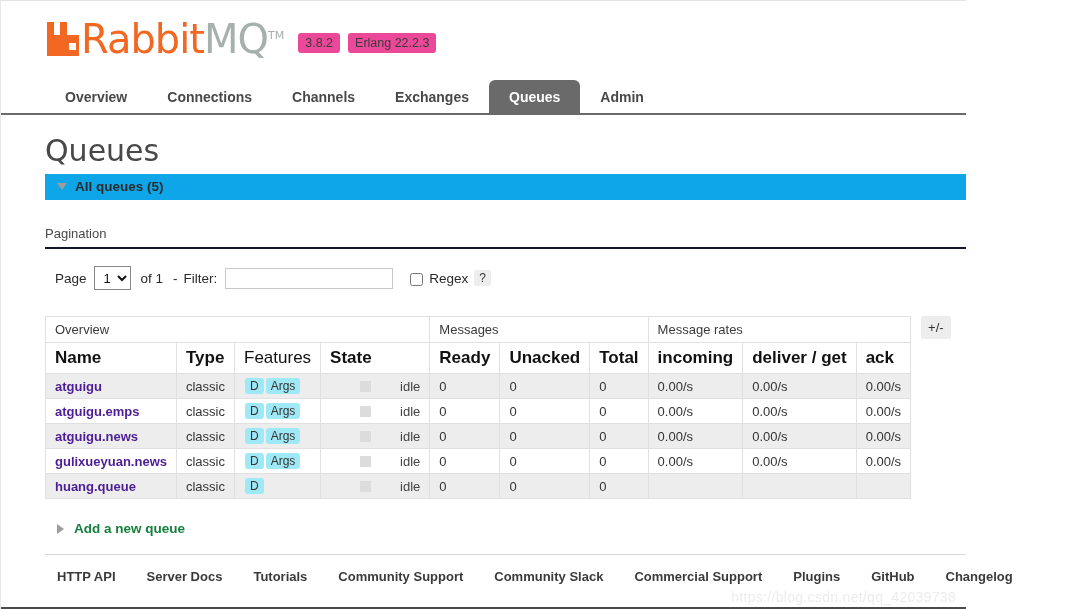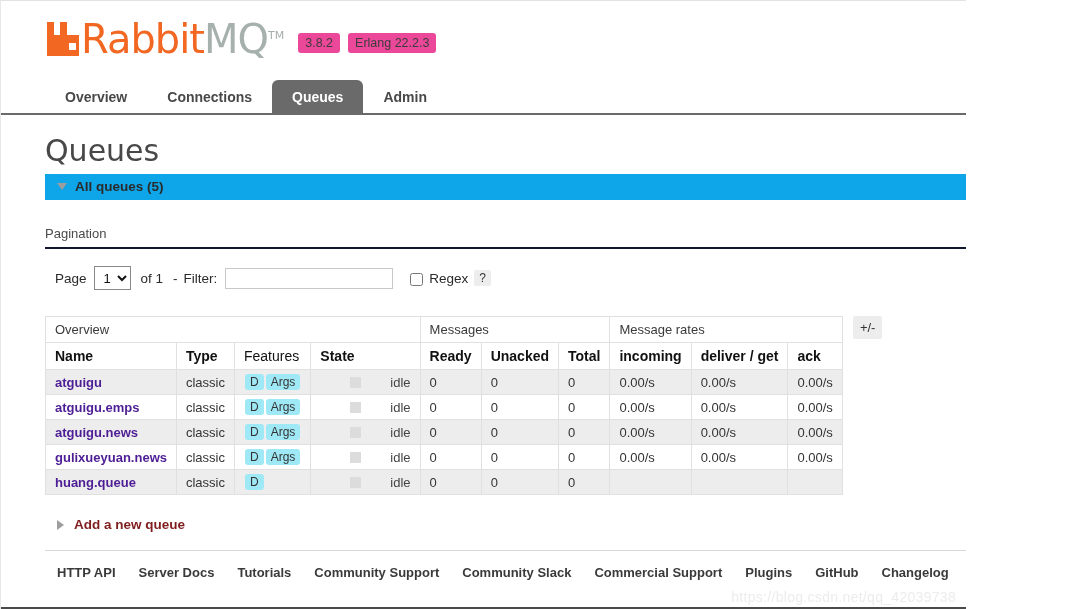--- a/index.html
+++ b/index.html
@@ -104,21 +104,21 @@
 
   
   .table-wrap { display: flex; align-items: flex-start; margin-top: 26px; }
   table.queues { border-collapse: collapse; font-size: 13px; color: #333; }
   table.queues th, table.queues td {
     border: 1px solid #e0e0e0; padding: 4px 9px; text-align: left;
     white-space: nowrap; font-weight: normal;
   }
   table.queues thead tr.group th { font-size: 13px; color: #3a3a3a; padding: 5px 9px; }
   table.queues thead tr.cols th {
-    font-size: 14px; color: #111; padding: 5px 9px;
+    font-size: 17px; color: #111; padding: 5px 9px;
   }
   table.queues thead tr.cols th.sortable { font-weight: bold; cursor: pointer; }
   table.queues tbody tr.odd td { background: #ededed; }
   table.queues tbody tr.even td { background: #ffffff; }
   td.num, th.num { text-align: right; }
   a.qname { color: #4c1d95; font-weight: bold; text-decoration: none; cursor: pointer; }
   .feat-cell { text-align: center; }
   .badge {
     display: inline-block; background: #9fe8f5; color: #333;
     font-size: 12px; padding: 1px 5px; border-radius: 3px;
@@ -131,24 +131,24 @@
     background: #ededed; color: #333; font-size: 13px;
     padding: 4px 7px; margin-left: 10px; cursor: pointer;
     border-radius: 2px;
   }
 
   
   .add-row {
     display: flex; align-items: center; gap: 10px;
     margin-top: 22px; padding-left: 12px;
   }
-  .add-label { font-size: 13.5px; font-weight: bold; color: #7f1d1d; cursor: pointer; }
+  .add-label { font-size: 13.5px; font-weight: bold; color: #15803d; cursor: pointer; }
   .footer {
     margin-top: 18px; border-top: 1px solid #d8d8d8;
-    padding: 14px 0 0 12px; display: flex; gap: 23px;
+    padding: 14px 0 0 12px; display: flex; gap: 31px;
     margin-right: -30px;
   }
   .footer a {
     font-size: 13px; font-weight: bold; color: #3a3a3a;
     text-decoration: none; cursor: pointer; white-space: nowrap;
   }
   .watermark {
     position: absolute; right: 10px; bottom: 4px;
     font-size: 14px; color: #ececec; font-family: "Liberation Sans", sans-serif;
     letter-spacing: 0.3px;
@@ -177,20 +177,22 @@
       <div class="versions">
         <span class="vbadge">3.8.2</span>
         <span class="vbadge">Erlang 22.2.3</span>
       </div>
     </div>
   </div>
 
   <div class="nav">
     <div class="tab">Overview</div>
     <div class="tab">Connections</div>
+    <div class="tab">Channels</div>
+    <div class="tab">Exchanges</div>
     <div class="tab active">Queues</div>
     <div class="tab">Admin</div>
   </div>
 
   <div class="main">
     <h1 class="page-title">Queues</h1>
 
     <div class="section-bar">
       <span class="tri-down"></span>
       <span class="section-label">All queues (5)</span>

